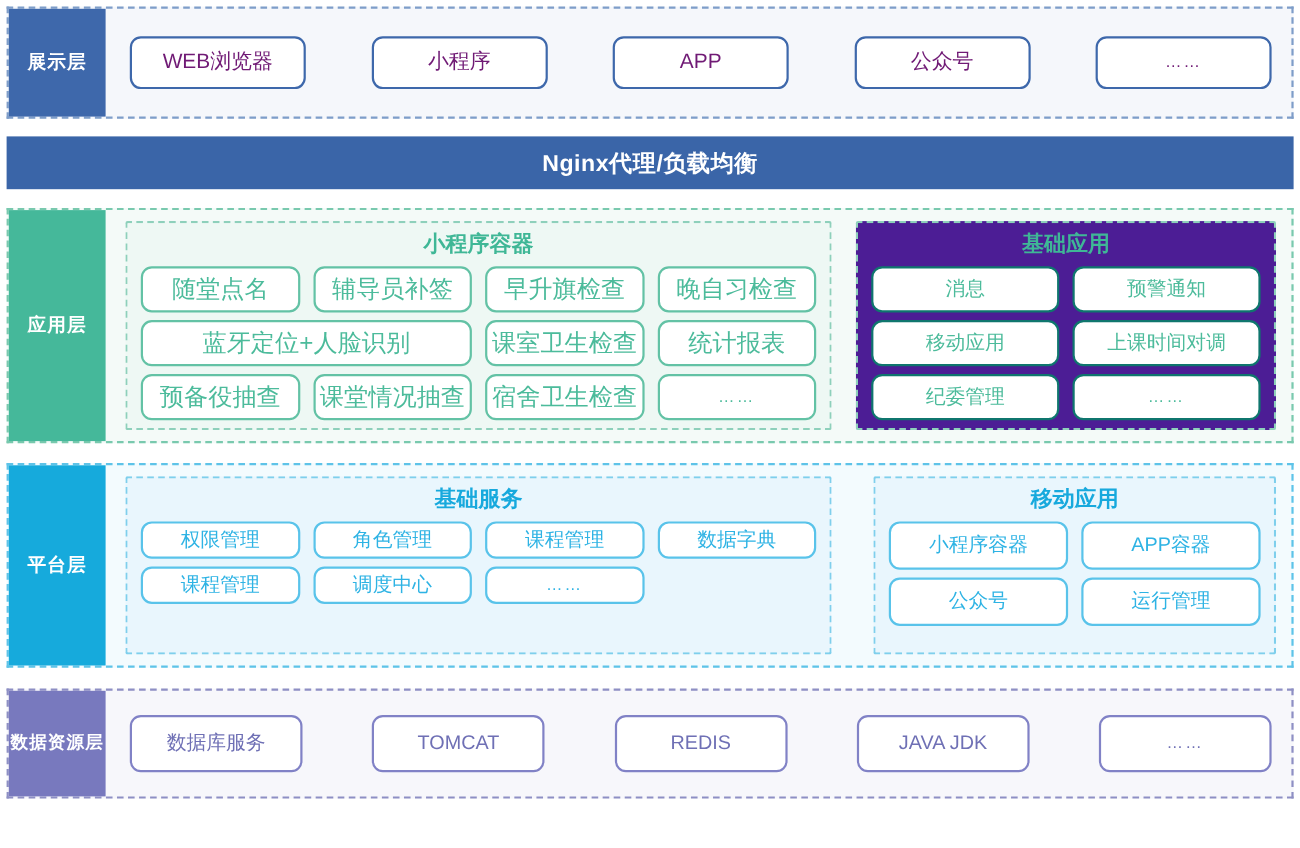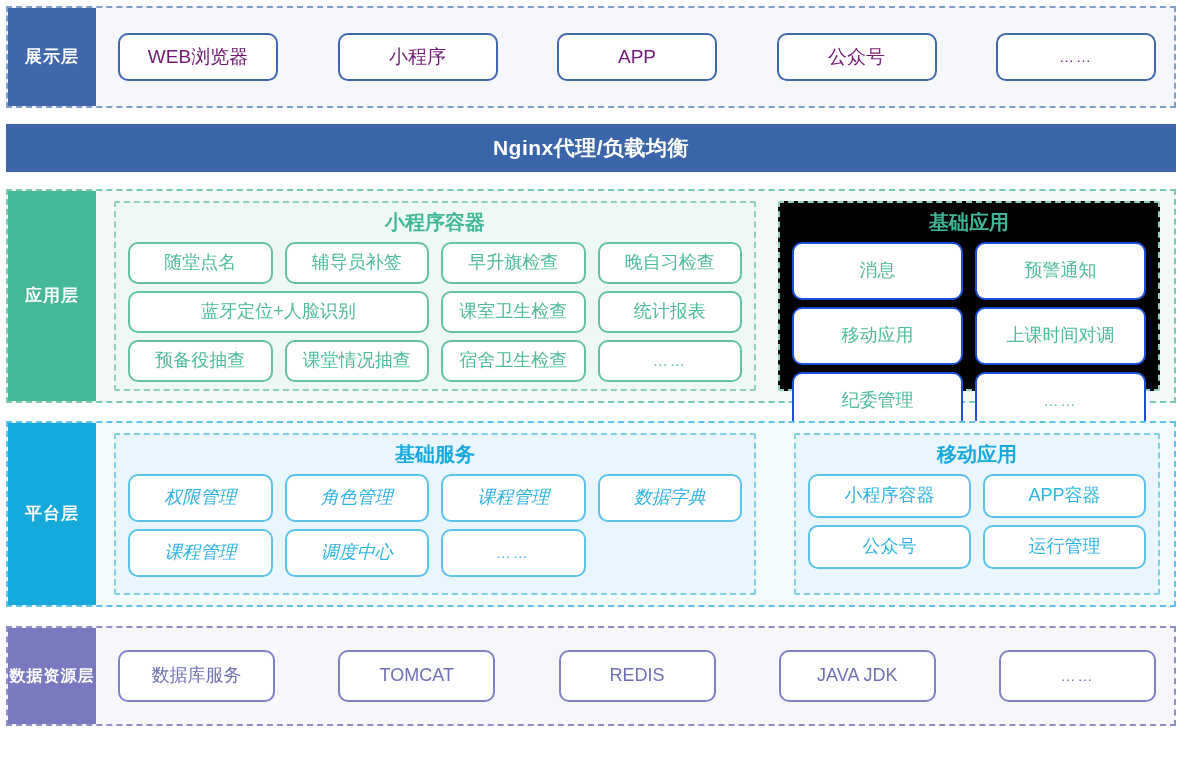--- a/index.html
+++ b/index.html
@@ -147,21 +147,21 @@
 
   
   .group {
     flex: 1 1 auto;
     border-radius: 2px;
     padding: 7px 12px 11px 12px;
     display: flex;
     flex-direction: column;
   }
   .group-core   { flex: 0 0 642px; border: 2px dashed #8ed0bb; background: #eef8f4; }
-  .group-basic  { flex: 1 1 auto;  border: 2px dashed #8ed0bb; background: #000000; }
+  .group-basic  { flex: 1 1 auto;  border: 2px dashed #8ed0bb; background: #4c1d95; }
   .group-svc    { flex: 0 0 642px; border: 2px dashed #7fcfec; background: #e9f6fd; }
   .group-mobile { flex: 1 1 auto;  border: 2px dashed #7fcfec; background: #e9f6fd; }
 
   .group-title {
     text-align: center;
     font-weight: bold;
     font-size: 20px;
     margin-bottom: 8px;
     line-height: 1.2;
   }
@@ -174,39 +174,38 @@
     flex: 1 1 auto;
     align-content: start;
   }
   .grid-4 { grid-template-columns: repeat(4, 1fr); }
   .grid-2 { grid-template-columns: repeat(2, 1fr); }
 
   .node-green {
     border: 2px solid #63c2a5;
     color: #4cbb9b;
     height: 42px;
-    font-size: 18px;
+    font-size: 22px;
   }
   .node-cyan {
     border: 2px solid #59c3ea;
     color: #2eb3e4;
-    height: 48px;
+    height: 34px;
     font-size: 18px;
-    font-style: italic;
   }
   .node-mobile {
     border: 2px solid #59c3ea;
     color: #2eb3e4;
     height: 44px;
     font-size: 18px;
   }
   .node-basic-app {
-    border: 2px solid #1d4ed8;
+    border: 2px solid #0f766e;
     color: #4cbb9b;
-    height: 58px;
+    height: 42px;
     font-size: 18px;
   }
   .span2 { grid-column: span 2; }
   .ellipsis-node { letter-spacing: 2px; font-size: 15px; }
   .placeholder { visibility: hidden; }
 </style>
 </head>
 <body>
 
 <div class="diagram">

